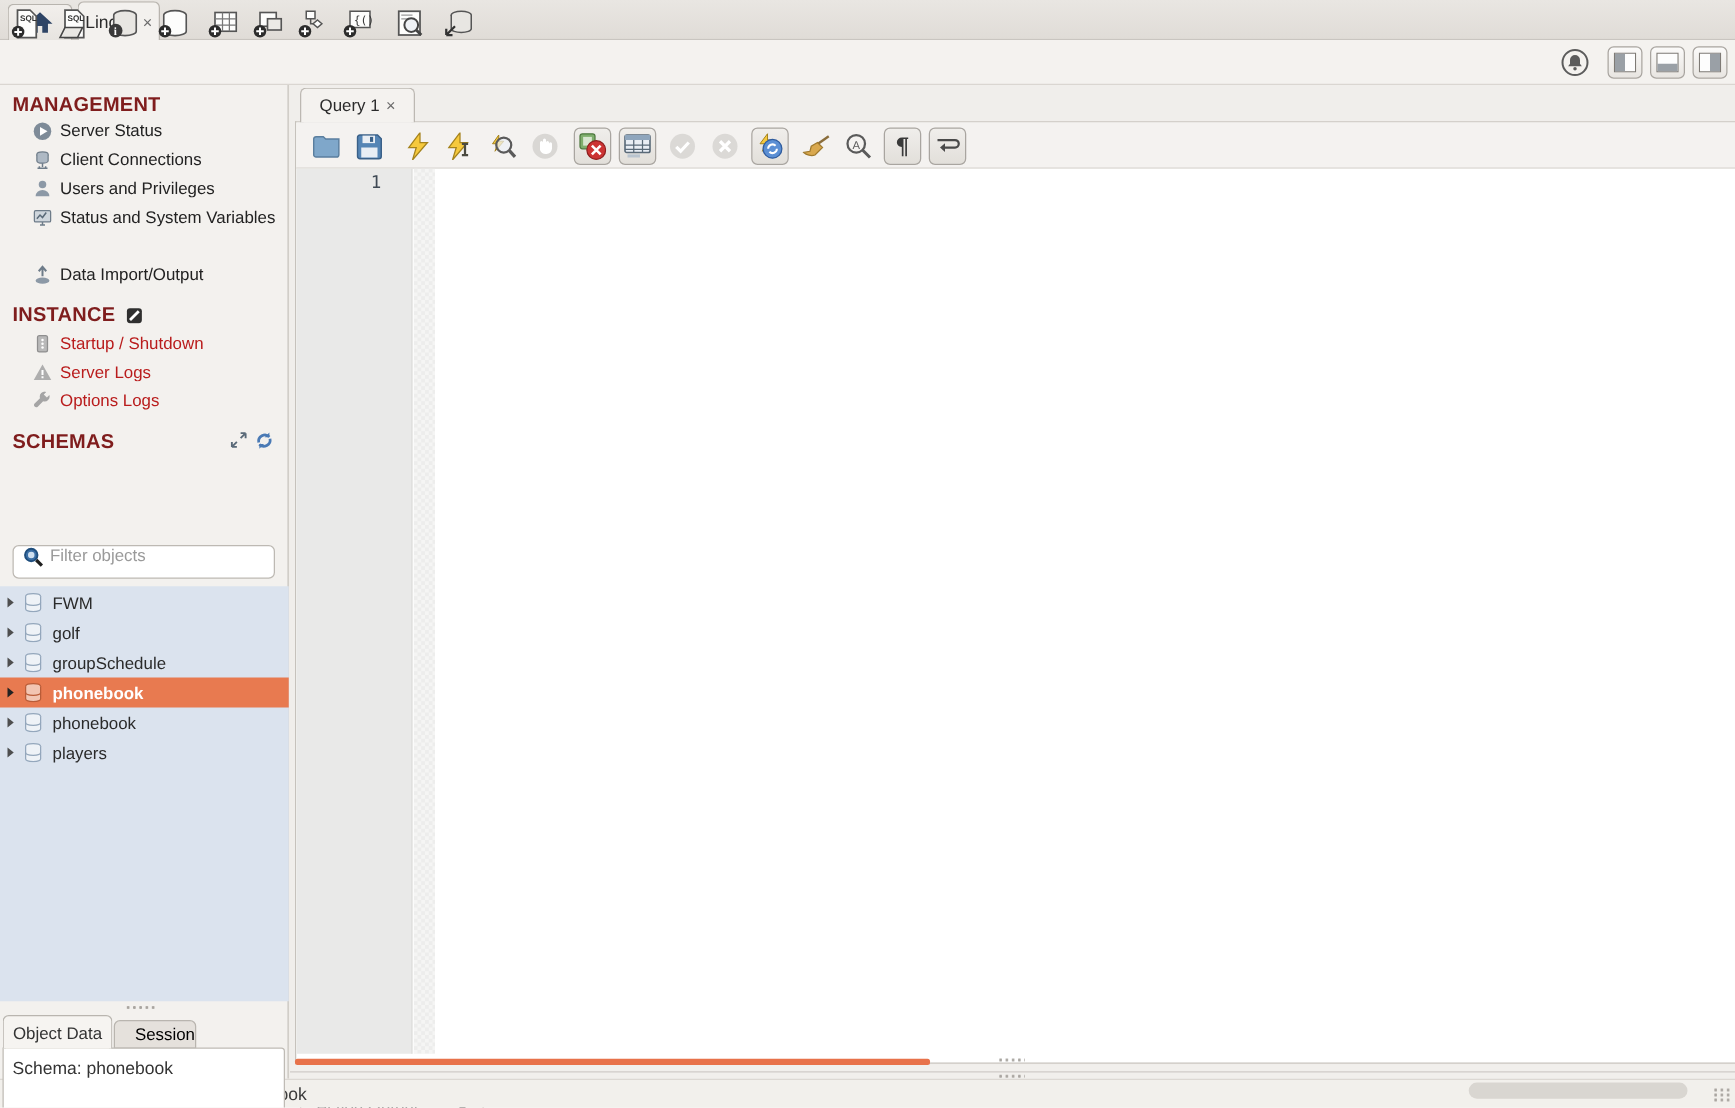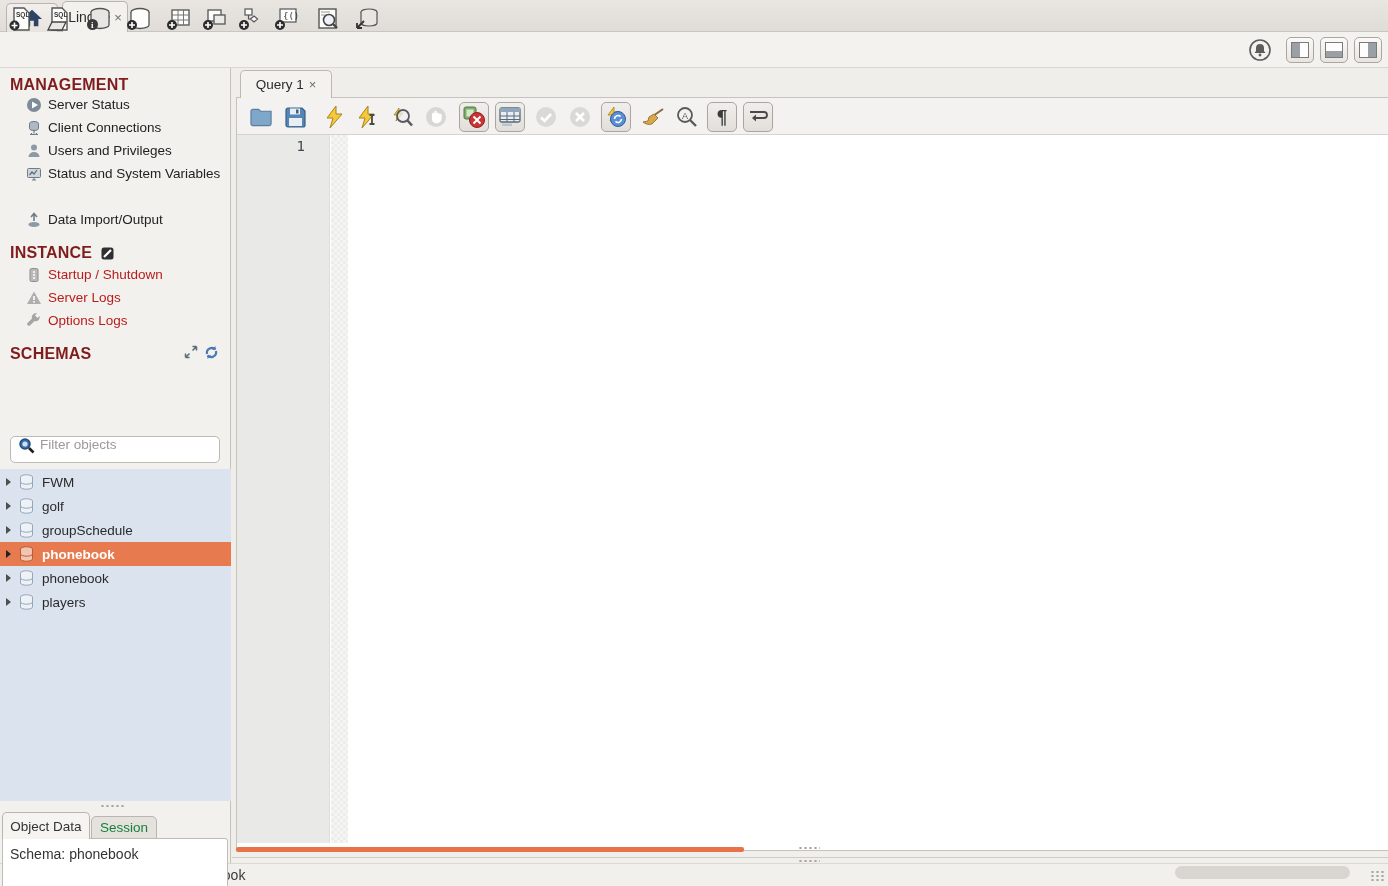--- a/index.html
+++ b/index.html
@@ -53,21 +53,21 @@
   .schema-row.selected .s-label { color:#fff; font-weight:bold; }
   .schema-row.selected .tri { border-left-color:#222; }
 
   .side-splitter { position:absolute; left:0; top:733px; width:231px; height:10px; }
   .grip-dots { background-image:radial-gradient(circle,#a9a5a0 1px,transparent 1.3px);
     background-size:5px 4px; background-repeat:repeat; }
 
   .info-tab { position:absolute; display:flex; align-items:center; justify-content:center;
     border:1px solid #b9b5af; border-radius:5px 5px 0 0; font-size:13.5px; color:#333; }
   .info-tab.active { left:2px; top:744px; width:88px; height:27px; background:#f6f4f1; border-bottom:none; z-index:2; }
-  .info-tab.inactive { left:91px; top:748px; width:66px; height:23px; background:#e5e1dc; color:#15803d; }
+  .info-tab.inactive { left:91px; top:748px; width:66px; height:23px; background:#e5e1dc; color:#000000;justify-content:flex-end; }
   .info-panel { position:absolute; left:2px; top:770px; width:226px; height:92px; background:#fff;
     border:1px solid #bfbbb5; border-radius:0 3px 3px 3px; z-index:1; }
   .info-panel .ip-text { margin:7px 0 0 7px; font-size:14px; color:#333; }
 
   
   .main-area { position:absolute; left:232px; top:68px; width:1156px; height:795px; background:#f0eeeb; }
   .query-tab { position:absolute; left:8px; top:2px; width:92px; height:28px; background:#f4f2ef;
     border:1px solid #bcb8b2; border-bottom:none; border-radius:5px 5px 0 0;
     display:flex; align-items:center; justify-content:center; gap:5px; font-size:13.5px; color:#2b2b2b; z-index:3; }
   .editor-panel { position:absolute; left:4px; top:29px; width:1152px; height:754px;

